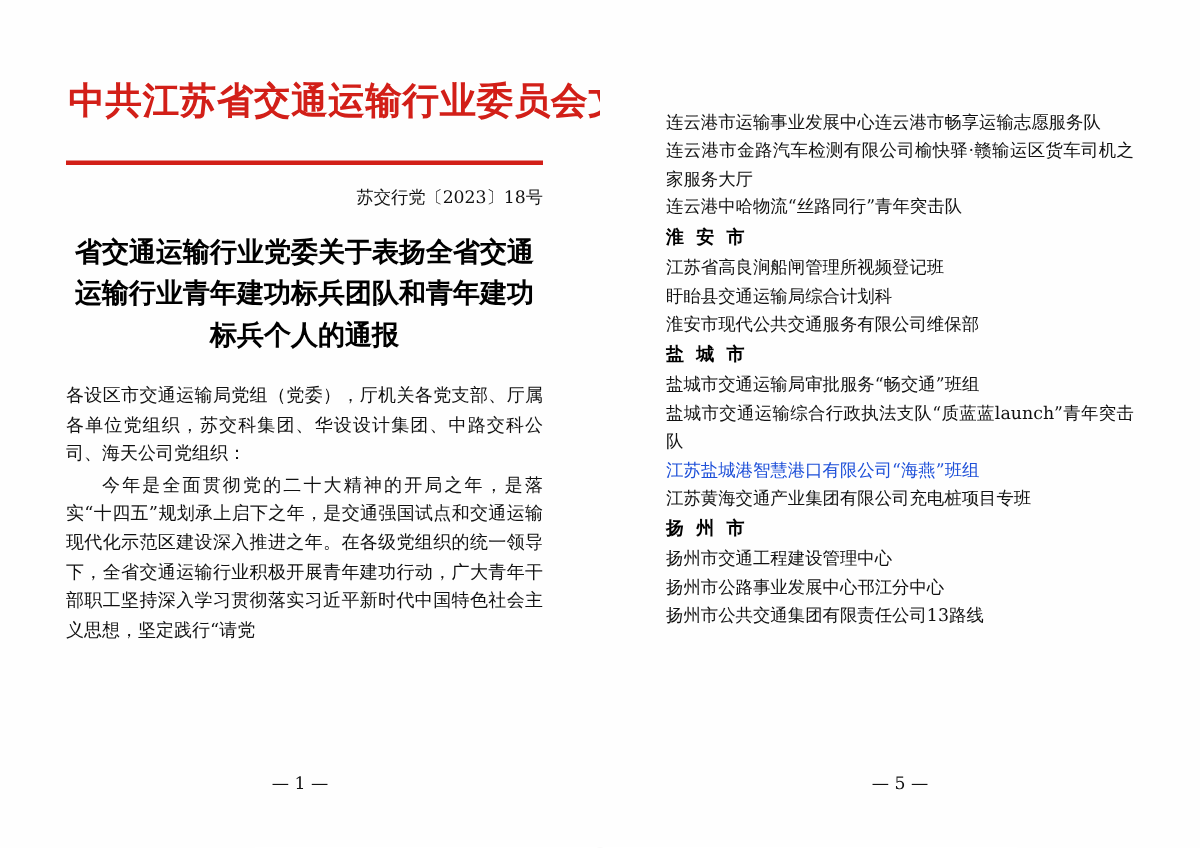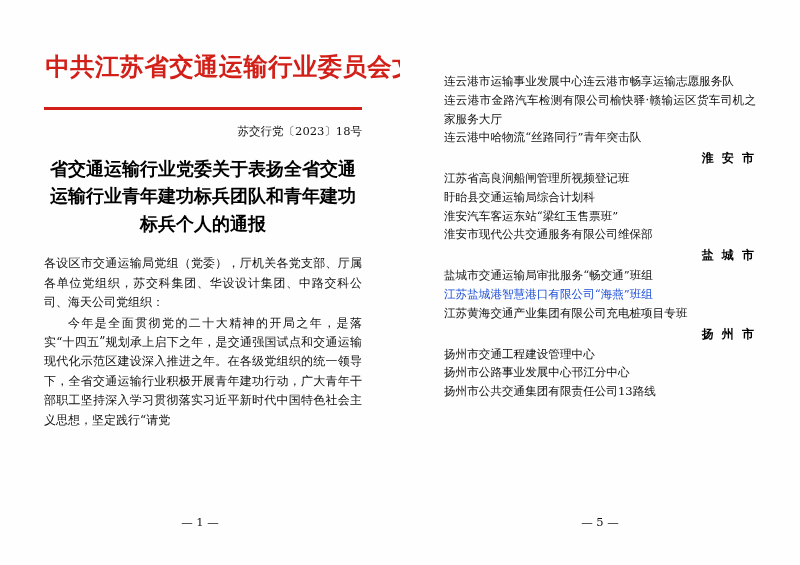--- a/index.html
+++ b/index.html
@@ -122,21 +122,21 @@
     line-height: 1.62;
     color: #111;
     font-family: "DejaVu Serif", serif;
     text-align: justify;
     text-justify: inter-ideograph;
   }
   .entry.wrap2 {
     line-height: 1.62;
   }
   .city-head {
-    text-align: right;
+    text-align: left;
     font-size: 12px;
     font-weight: bold;
     color: #000;
     font-family: "DejaVu Serif", serif;
     margin: 3px 0 2px 0;
     letter-spacing: 2px;
   }
   .entry.highlight {
     color: #1d4fd8;
     text-decoration-color: #1d4fd8;
@@ -173,25 +173,25 @@
   <div class="page right">
     <div class="page-inner">
 
       <div class="entry">连云港市运输事业发展中心连云港市畅享运输志愿服务队</div>
       <div class="entry wrap2">连云港市金路汽车检测有限公司榆快驿·赣输运区货车司机之家服务大厅</div>
       <div class="entry">连云港中哈物流“丝路同行”青年突击队</div>
 
       <div class="city-head">淮 安 市</div>
       <div class="entry">江苏省高良涧船闸管理所视频登记班</div>
       <div class="entry">盱眙县交通运输局综合计划科</div>
-      <div class="entry">淮安汽车客运东站“梁红玉售票班”</div>
       <div class="entry">淮安市现代公共交通服务有限公司维保部</div>
 
       <div class="city-head">盐 城 市</div>
       <div class="entry">盐城市交通运输局审批服务“畅交通”班组</div>
+      <div class="entry">盐城市交通运输综合行政执法支队“质蓝蓝launch”青年突击队</div>
       <div class="entry highlight">江苏盐城港智慧港口有限公司“海燕”班组</div>
       <div class="entry">江苏黄海交通产业集团有限公司充电桩项目专班</div>
 
       <div class="city-head">扬 州 市</div>
       <div class="entry">扬州市交通工程建设管理中心</div>
       <div class="entry">扬州市公路事业发展中心邗江分中心</div>
       <div class="entry">扬州市公共交通集团有限责任公司13路线</div>
 
     </div>
     <div class="page-num">— 5 —</div>

